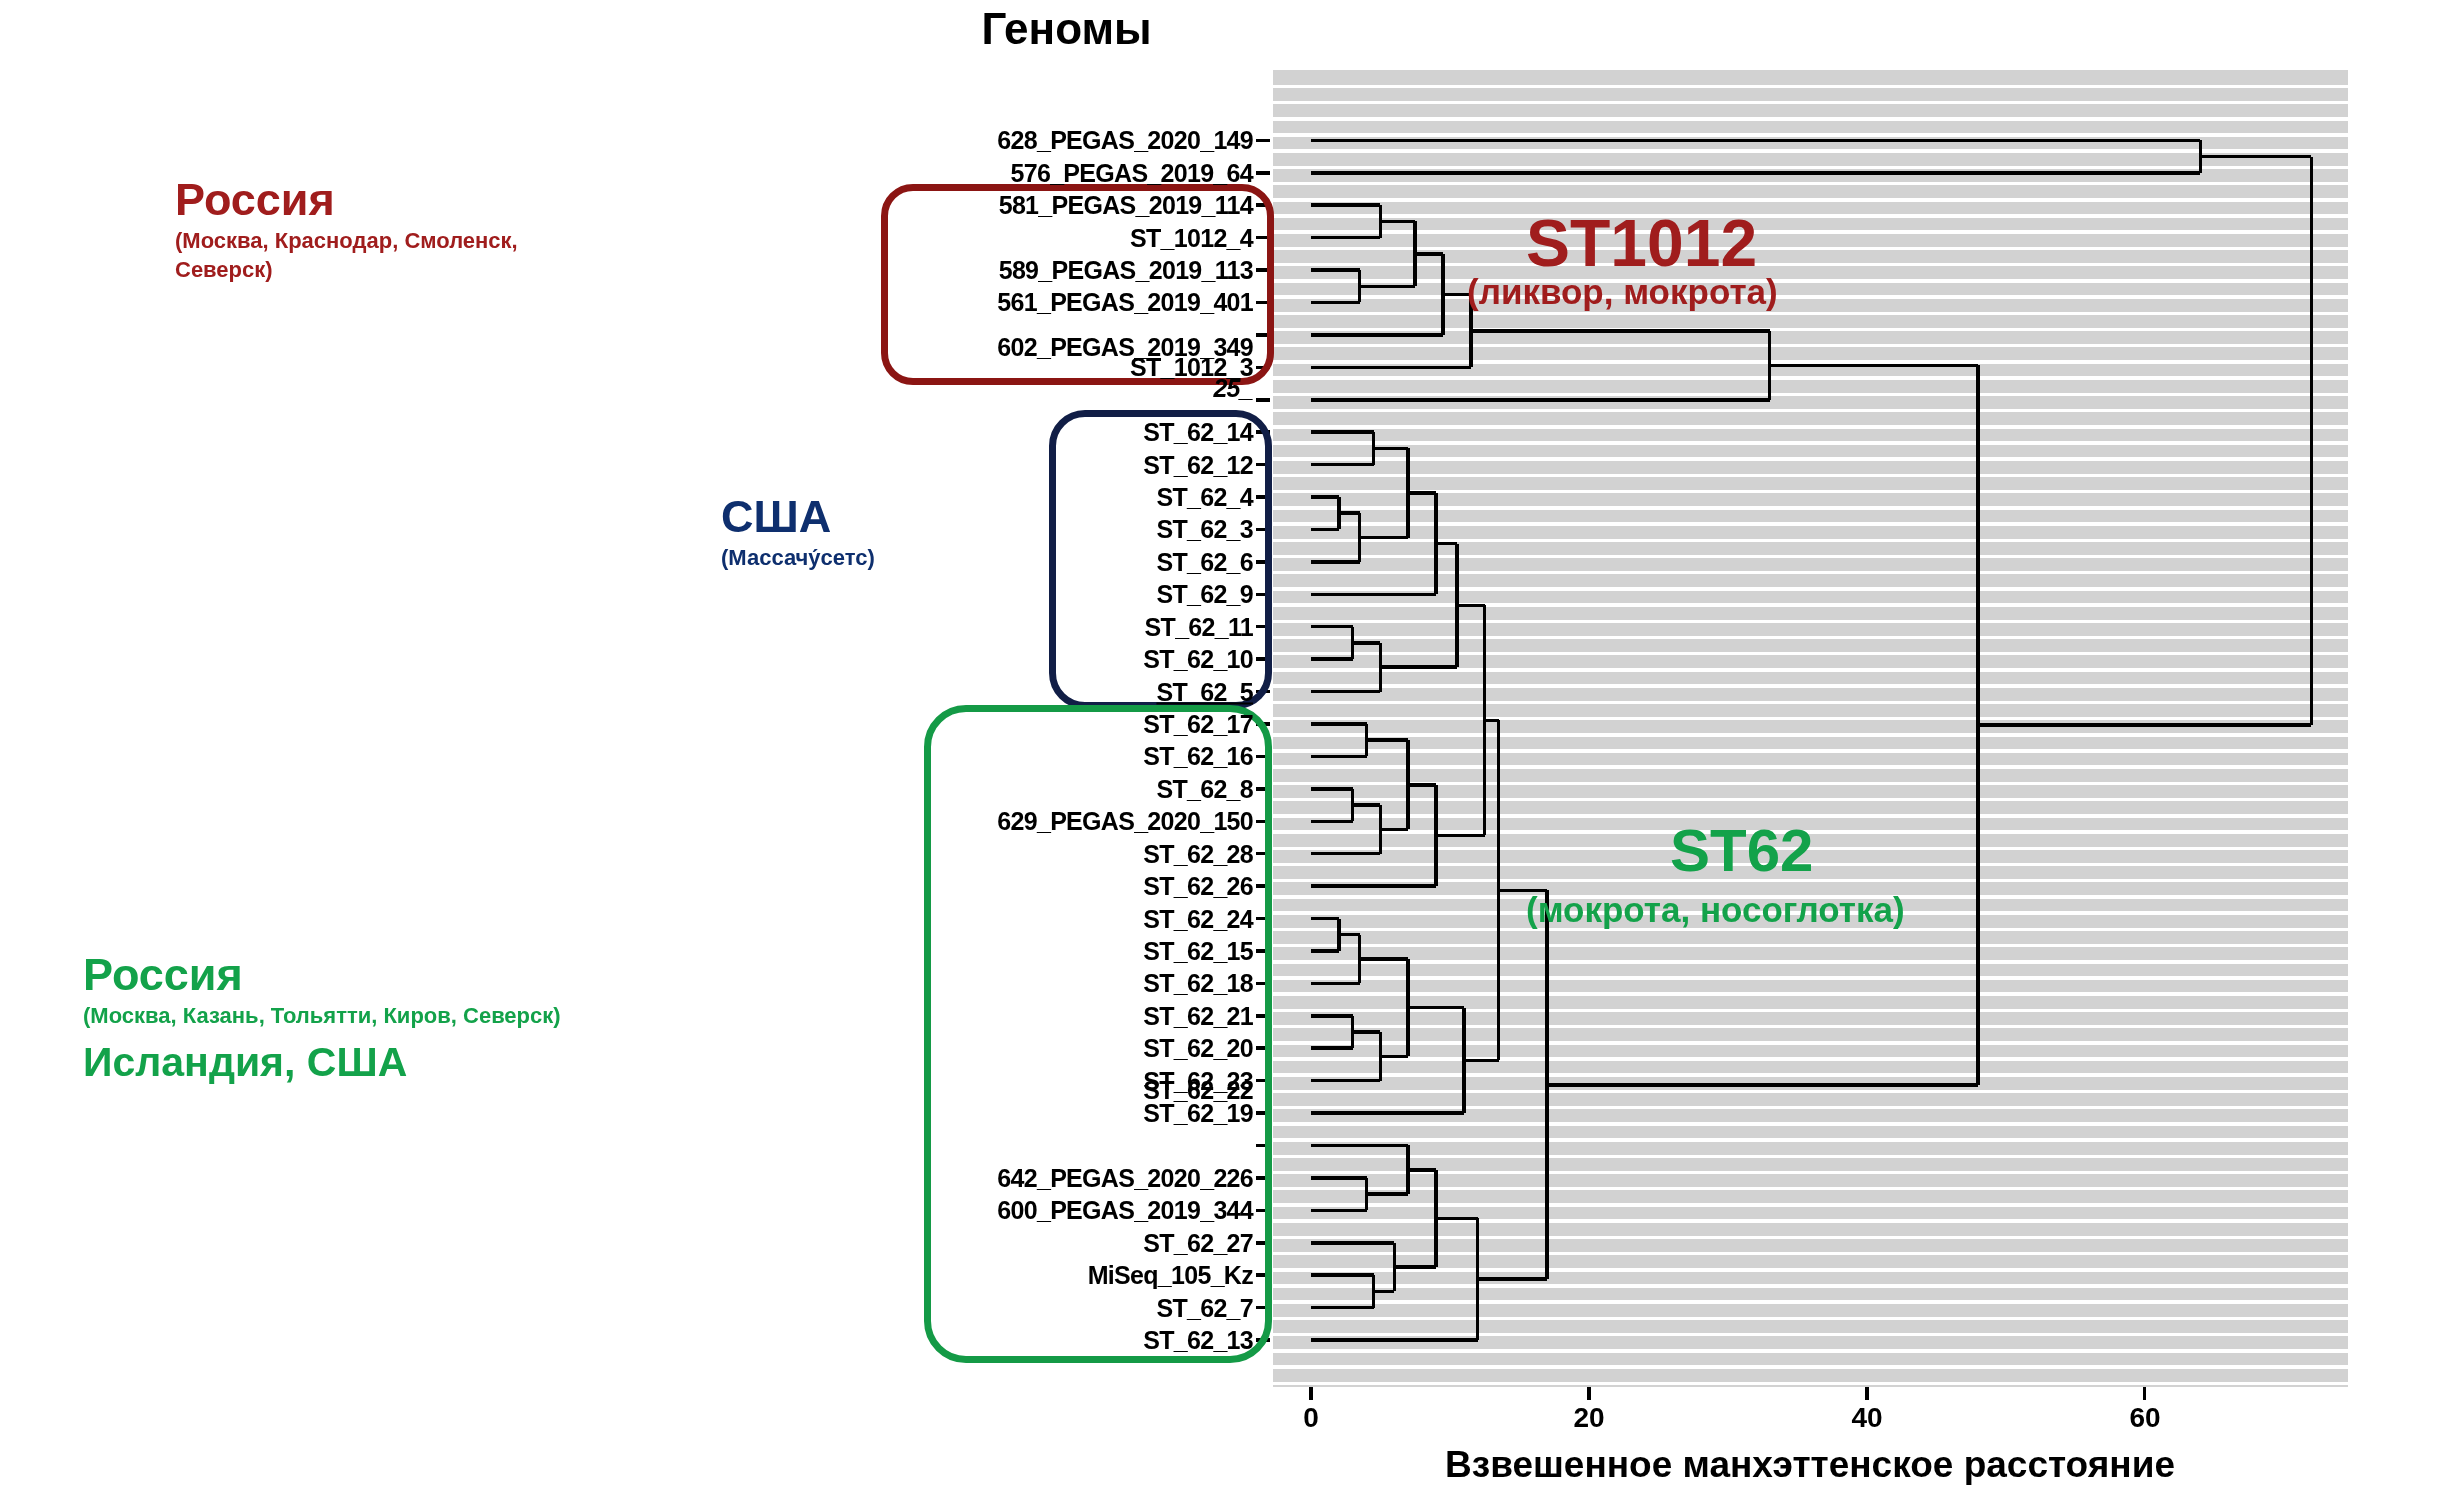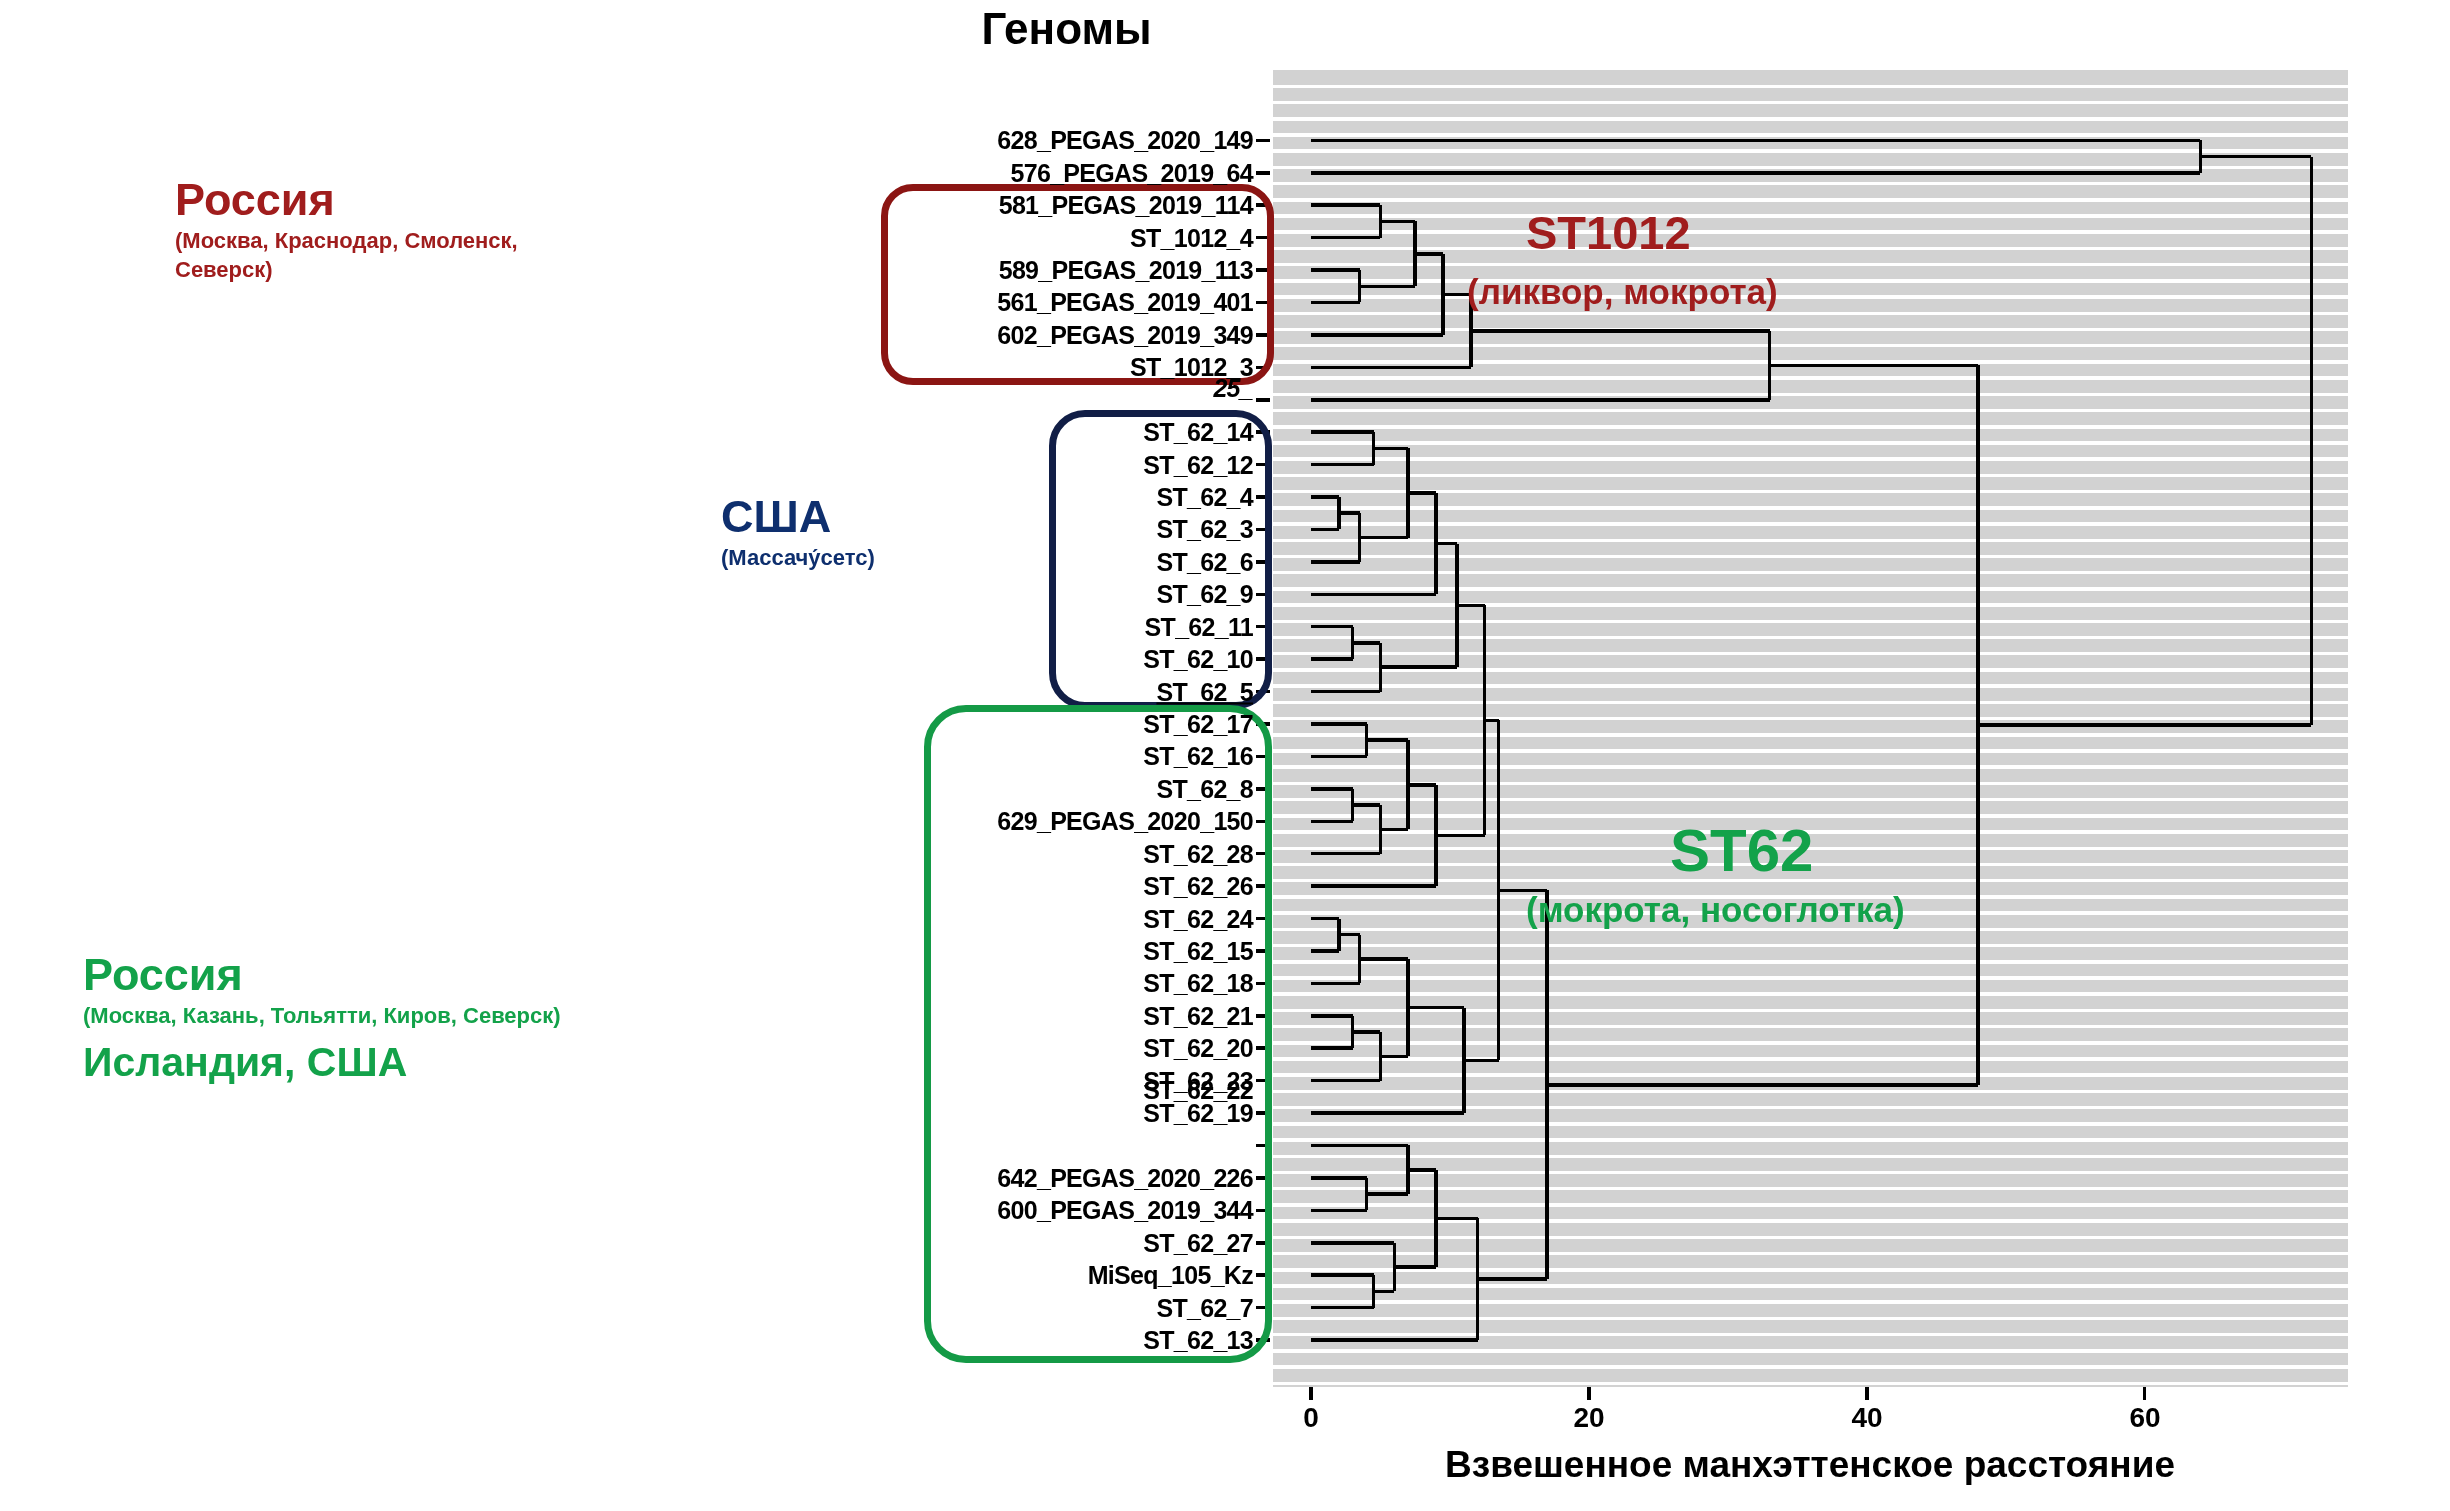--- a/index.html
+++ b/index.html
@@ -21,21 +21,21 @@
   .box{position:absolute;background:transparent;}
   .red-box{left:881px;top:184px;width:393px;height:201px;border:7.7px solid var(--red-box);border-radius:32px;}
   .blue-box{left:1049px;top:410px;width:223px;height:299px;border:7px solid var(--blue-box);border-radius:36px;}
   .green-box{left:924px;top:705px;width:348px;height:658px;border:7.7px solid var(--green-box);border-radius:42px;}
   .ann-title{font-size:45px;line-height:1.15;}
   .ann-line{font-size:22px;line-height:1.35;}
   .ann-line2{font-size:41px;line-height:1.3;margin-top:5.6px;}
   .ann-red{left:175px;top:174px;color:var(--red-text);width:702px;}
   .ann-blue{left:721px;top:491px;color:var(--blue-text);width:351px;}
   .ann-green{left:83px;top:949px;color:var(--green-text);width:933px;}
-  .cl-title{position:absolute;font-size:47px;}
+  .cl-title{position:absolute;font-size:66px;}
   .cl-sub{position:absolute;font-size:35px;}
   .st1012-title{left:1526px;top:205px;color:var(--red-text);}
   .st1012-sub{left:1467px;top:272px;color:var(--red-text);}
   .st62-title{left:1670px;top:816px;color:var(--green-text);font-size:60px;}
   .st62-sub{left:1526px;top:890px;color:var(--green-text);}
   #leaf-labels{position:absolute;left:0;top:0;}
   .leaf-label{
     position:absolute;left:772px;width:481px;text-align:right;
     transform:translateY(-50%);font-size:25px;letter-spacing:-0.7px;white-space:nowrap;
   }
@@ -316,21 +316,21 @@
 <div class="cl-title st62-title">ST62</div>
 <div class="cl-sub st62-sub">(мокрота, носоглотка)</div>
 
 <div id="leaf-labels">
     <div class="leaf-label" style="top: 140px;">628_PEGAS_2020_149</div>
     <div class="leaf-label" style="top: 173px;">576_PEGAS_2019_64</div>
     <div class="leaf-label" style="top: 205px;">581_PEGAS_2019_114</div>
     <div class="leaf-label" style="top: 238px;">ST_1012_4</div>
     <div class="leaf-label" style="top: 270px;">589_PEGAS_2019_113</div>
     <div class="leaf-label" style="top: 302px;">561_PEGAS_2019_401</div>
-    <div class="leaf-label" style="top: 335px;">602_PEGAS_2019_349</div>
+    <div class="leaf-label" style="top: 347px;">602_PEGAS_2019_349</div>
     <div class="leaf-label" style="top: 367px;">ST_1012_3</div>
     <div class="leaf-label" style="top: 388px; font-style: italic;">25_</div>
     <div class="leaf-label" style="top: 432px;">ST_62_14</div>
     <div class="leaf-label" style="top: 465px;">ST_62_12</div>
     <div class="leaf-label" style="top: 497px;">ST_62_4</div>
     <div class="leaf-label" style="top: 529px;">ST_62_3</div>
     <div class="leaf-label" style="top: 562px;">ST_62_6</div>
     <div class="leaf-label" style="top: 594px;">ST_62_9</div>
     <div class="leaf-label" style="top: 627px;">ST_62_11</div>
     <div class="leaf-label" style="top: 659px;">ST_62_10</div>

